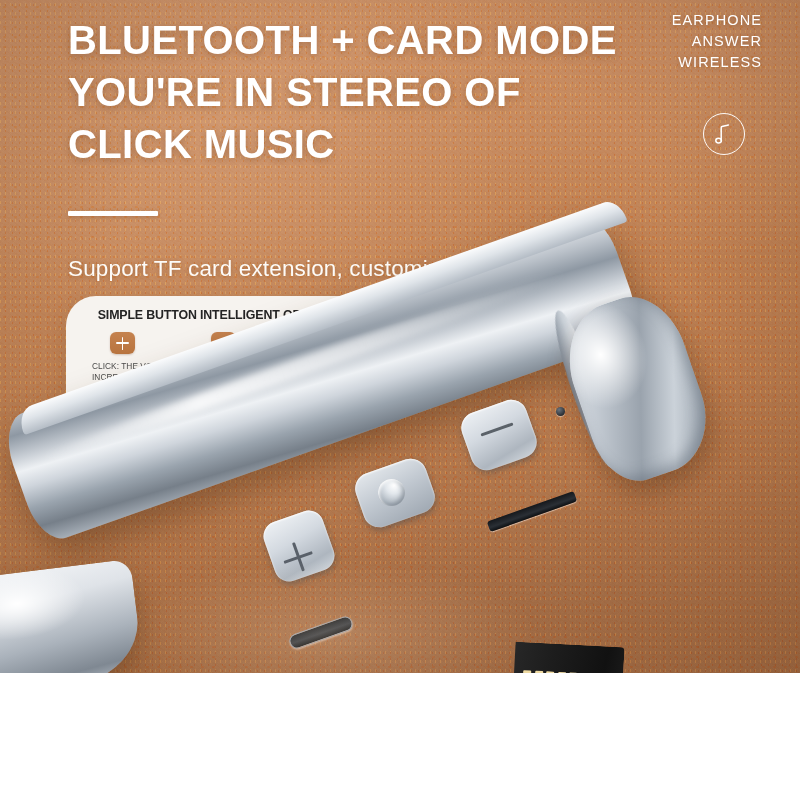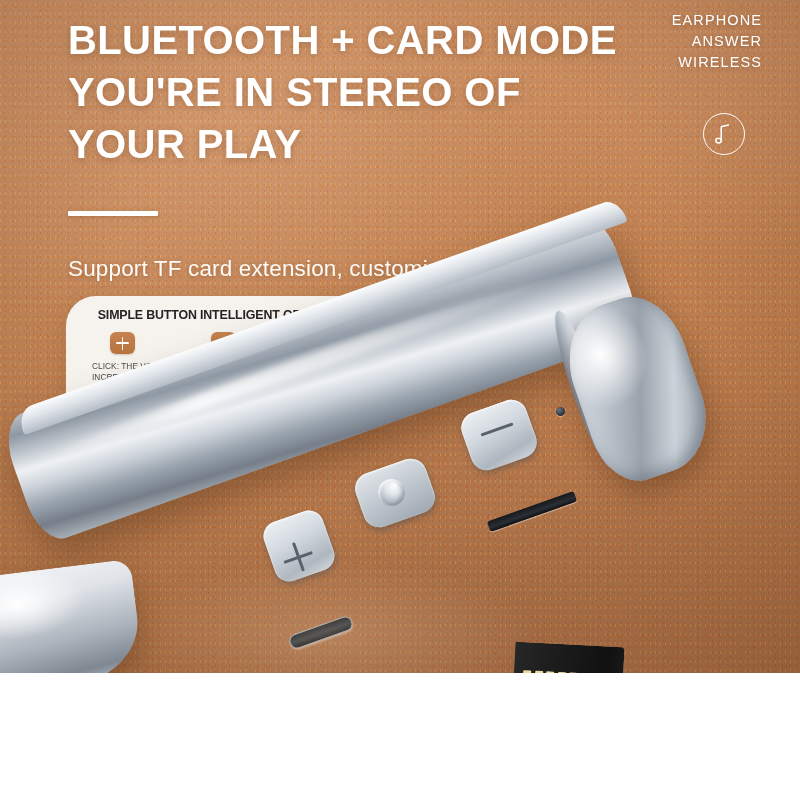--- a/index.html
+++ b/index.html
@@ -337,21 +337,21 @@
 <div id="stage">
 
   <div class="bg-base"></div>
   <div class="bg-grain"></div>
   <div class="bg-grain2"></div>
   <div class="bg-vignette"></div>
 
   <div class="headline">
     <span class="ln">BLUETOOTH + CARD MODE</span>
     <span class="ln">YOU'RE IN STEREO OF</span>
-    <span class="ln">YOUR PLAY</span>
+    <span class="ln">CLICK MUSIC</span>
   </div>
 
   <div class="corner-tag">
     <span>EARPHONE</span>
     <span>ANSWER</span>
     <span>WIRELESS</span>
   </div>
 
   <div class="note-badge">
     <svg width="20" height="22" viewBox="0 0 20 22">

